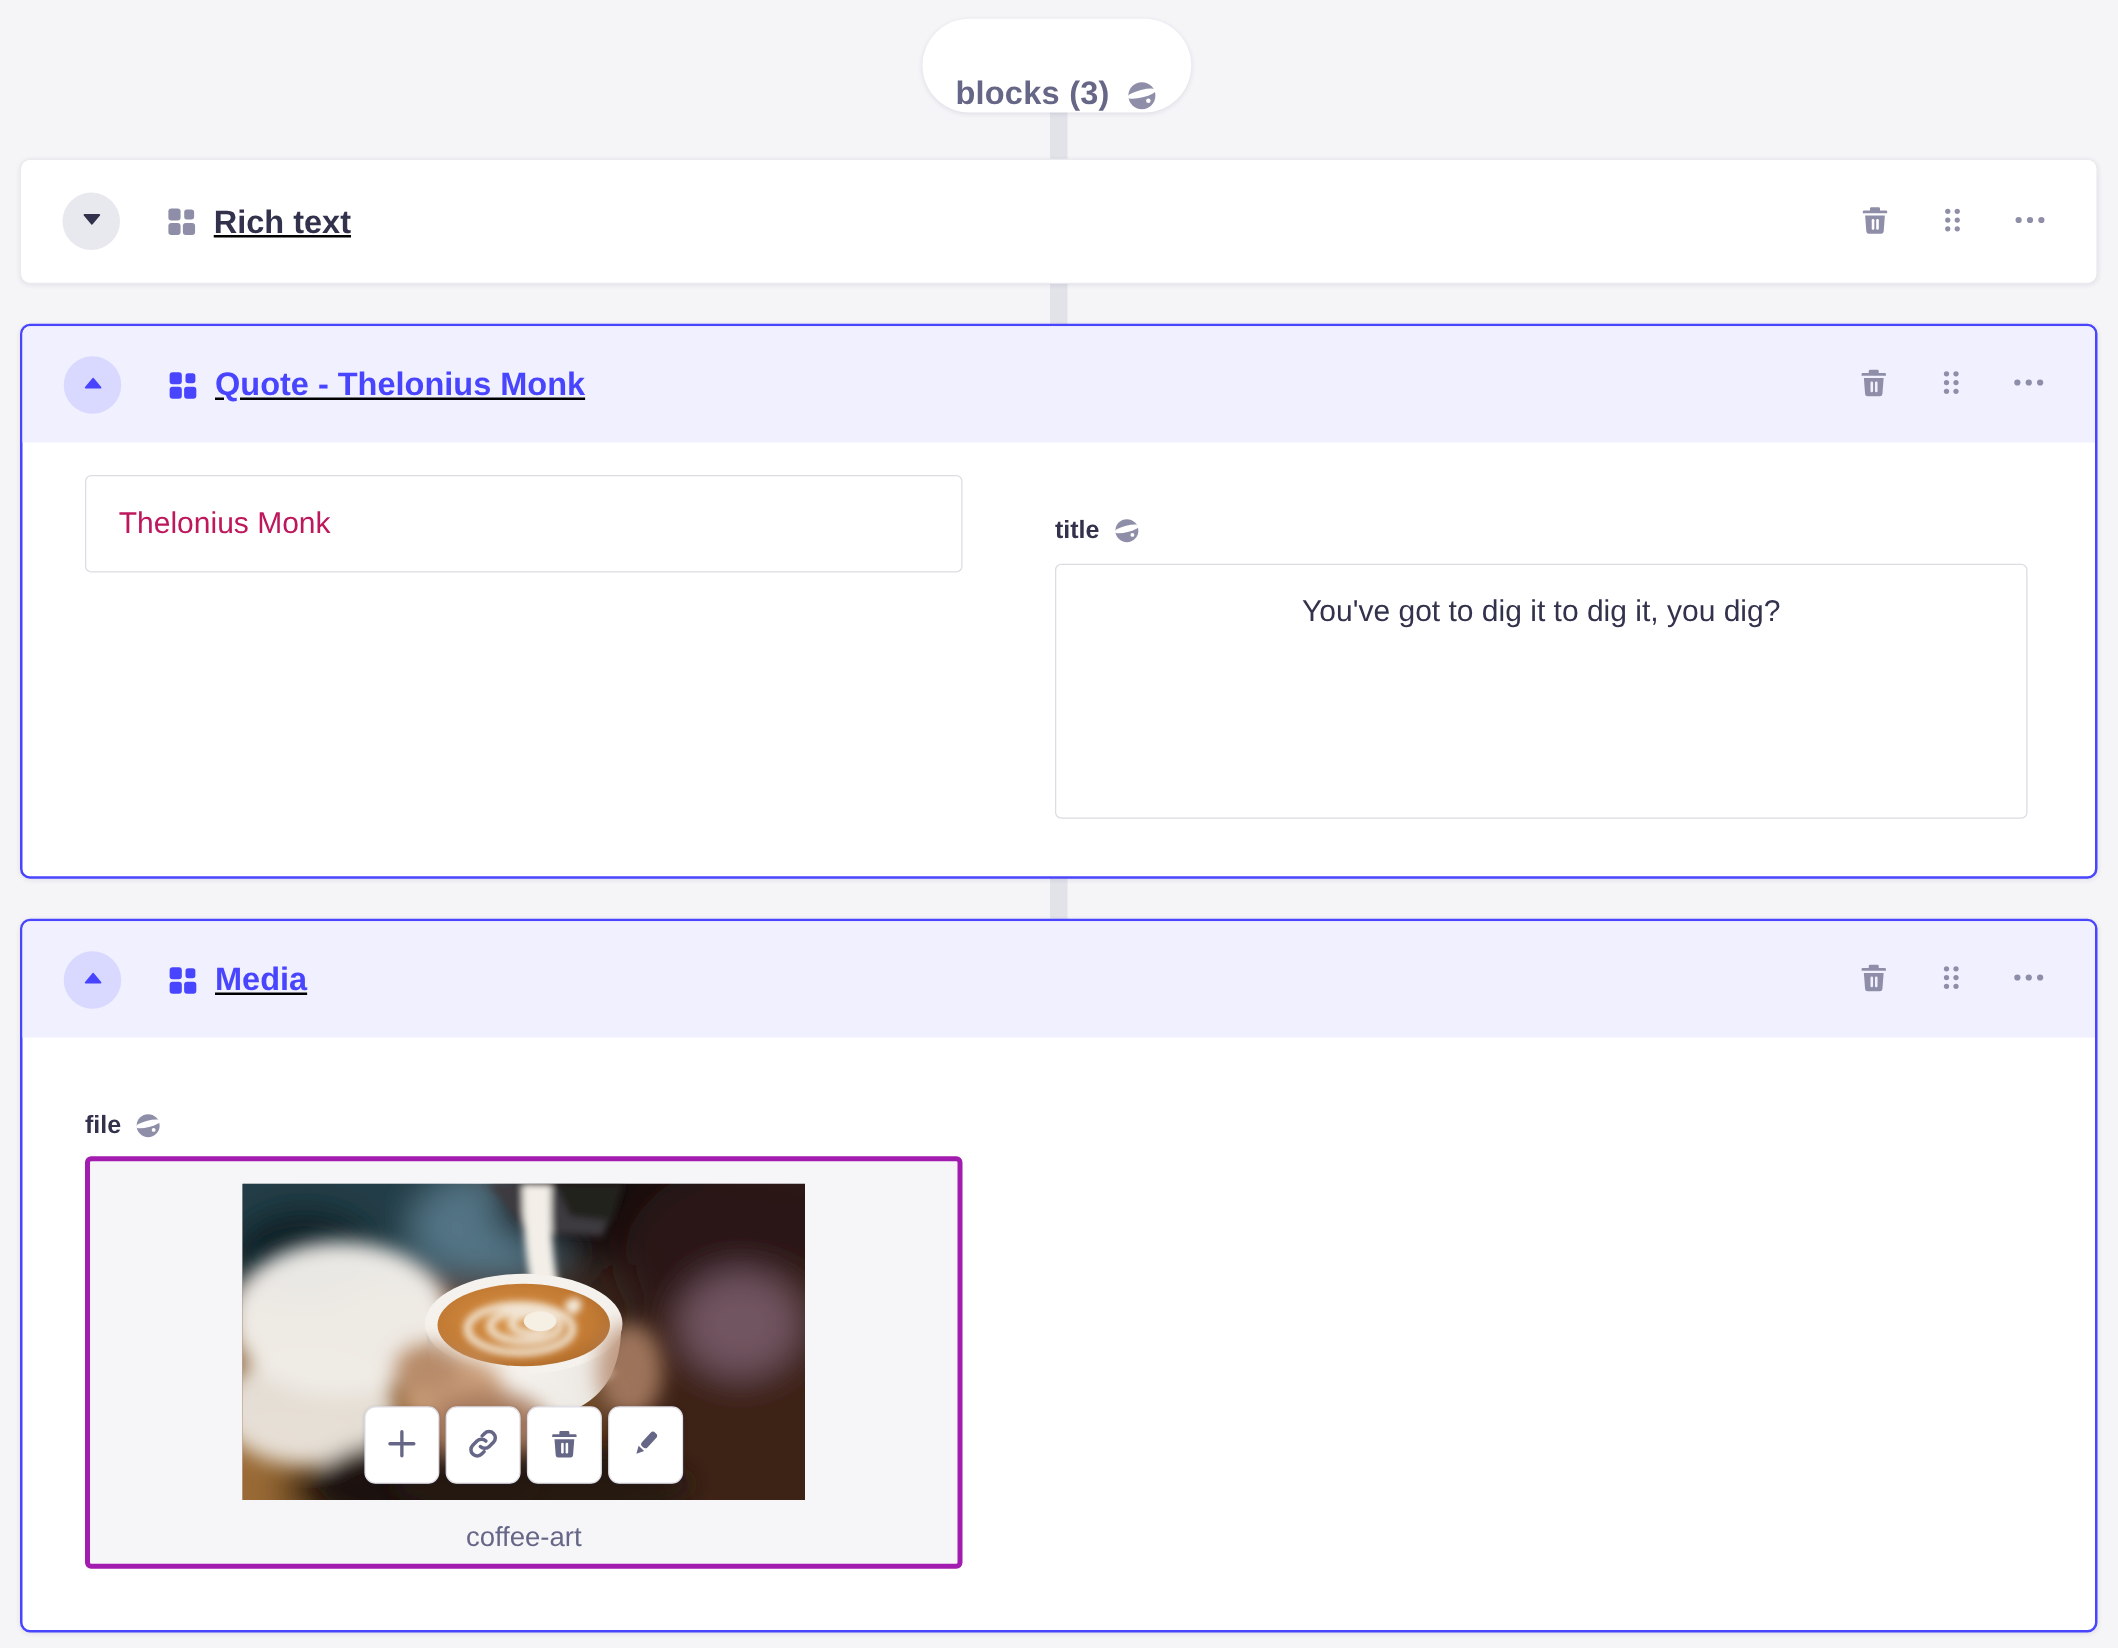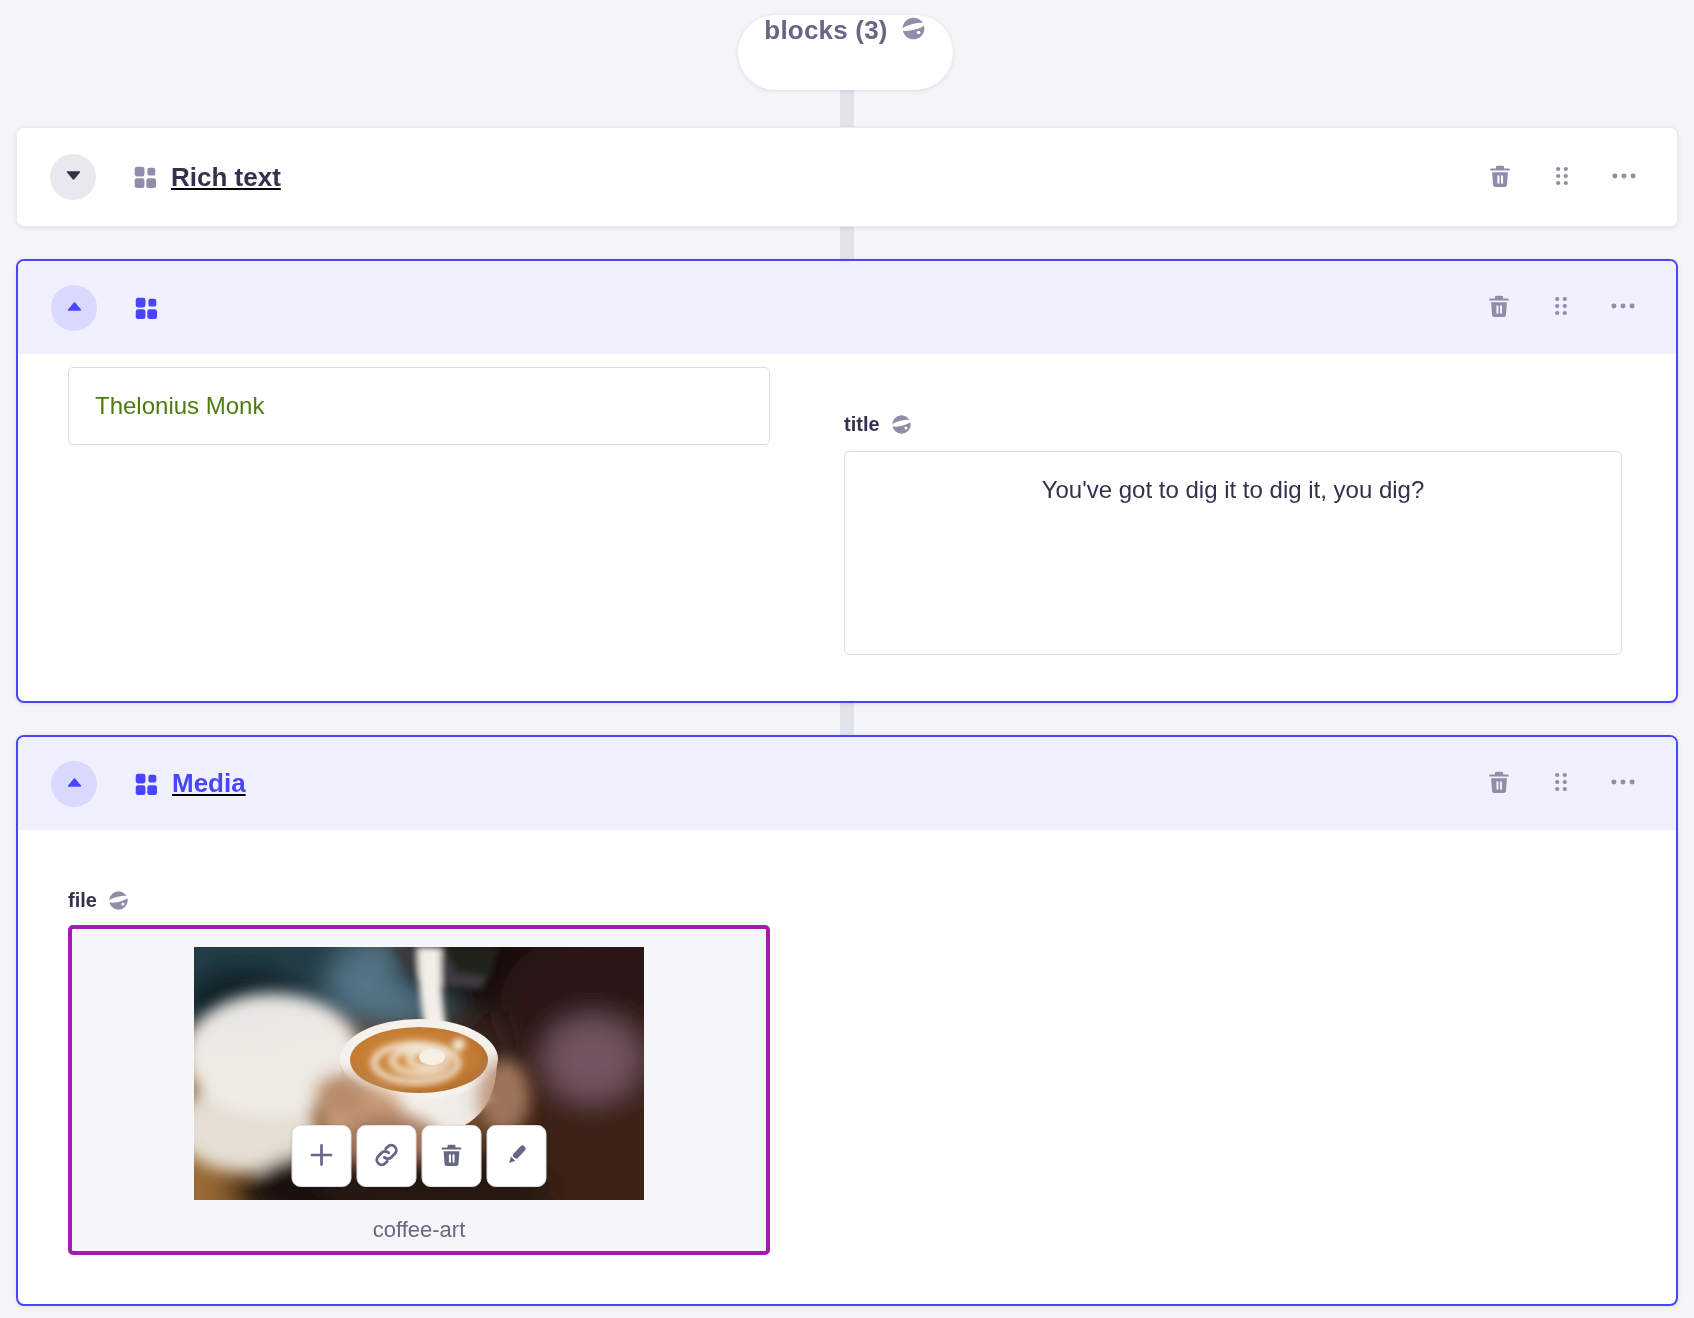--- a/index.html
+++ b/index.html
@@ -15,21 +15,21 @@
   .connector {
     position:absolute; left:840px; top:86px; width:14px; height:656px;
     background:#e2e2e9; z-index:0;
   }
 
   
   .field-pill {
     position:absolute; left:738px; top:15px; width:215px; height:75px;
     background:#fff; border-radius:38px; z-index:2;
     box-shadow:0 1px 4px rgba(33,33,82,.12);
-    display:flex; align-items:flex-start; justify-content:center; gap:12px;
+    display:flex; align-items:flex-end; justify-content:center; gap:12px;
   }
   .field-pill .pill-label { font-size:26px; font-weight:700; color:#666687; letter-spacing:.2px; }
 
   
   .block {
     position:absolute; left:16px; width:1662px; background:#fff;
     border-radius:8px; z-index:1;
     box-shadow:0 1px 4px rgba(33,33,82,.10);
   }
   .block.collapsed { border:1px solid #eaeaef; }
@@ -71,24 +71,24 @@
     display:grid; grid-template-columns:702px 778px; column-gap:74px;
   }
   .field { display:flex; flex-direction:column; }
   .field-label-row {
     margin-top:56px; display:flex; align-items:center; gap:10px; height:28px;
   }
   .field-label { font-size:20px; font-weight:700; color:#32324d; }
   .globe { color:#8e8ea9; display:flex; }
 
   .text-input {
-    margin-top:13px; height:78px; width:100%;
+    margin-top:26px; height:78px; width:100%;
     border:1px solid #dcdce4; border-radius:5px; background:#fff;
     font-family:"Liberation Sans", sans-serif;
-    font-size:24px; color:#4d7c0f; padding:0 26px; outline:none;
+    font-size:24px; color:#be185d; padding:0 26px; outline:none;
   }
   .text-area {
     margin-top:13px; height:204px; width:100%;
     border:1px solid #dcdce4; border-radius:5px; background:#fff;
     font-family:"Liberation Sans", sans-serif;
     font-size:24px; color:#32324d; line-height:32px;
     padding:22px 26px; resize:none; outline:none;text-align:center;
   }
 
   
@@ -224,20 +224,21 @@
         <svg width="19" height="19" viewBox="0 0 24 24">
             <use href="#ic-caret-up"></use>
           </svg>
       </span>
     </button>
     <span class="grid-icon grid-blue">
       <svg width="26" height="26" viewBox="0 0 24 24">
           <use href="#ic-grid"></use>
         </svg>
     </span>
+    <span class="block-title title-blue">Quote - Thelonius Monk</span>
     <span class="header-actions">
       <button class="action-btn">
         <span><svg width="26" height="26" viewBox="0 0 24 24">
               <use href="#ic-trash"></use>
             </svg></span>
       </button>
       <button class="action-btn">
         <span><svg width="24" height="24" viewBox="0 0 24 24">
               <use href="#ic-drag"></use>
             </svg></span>

